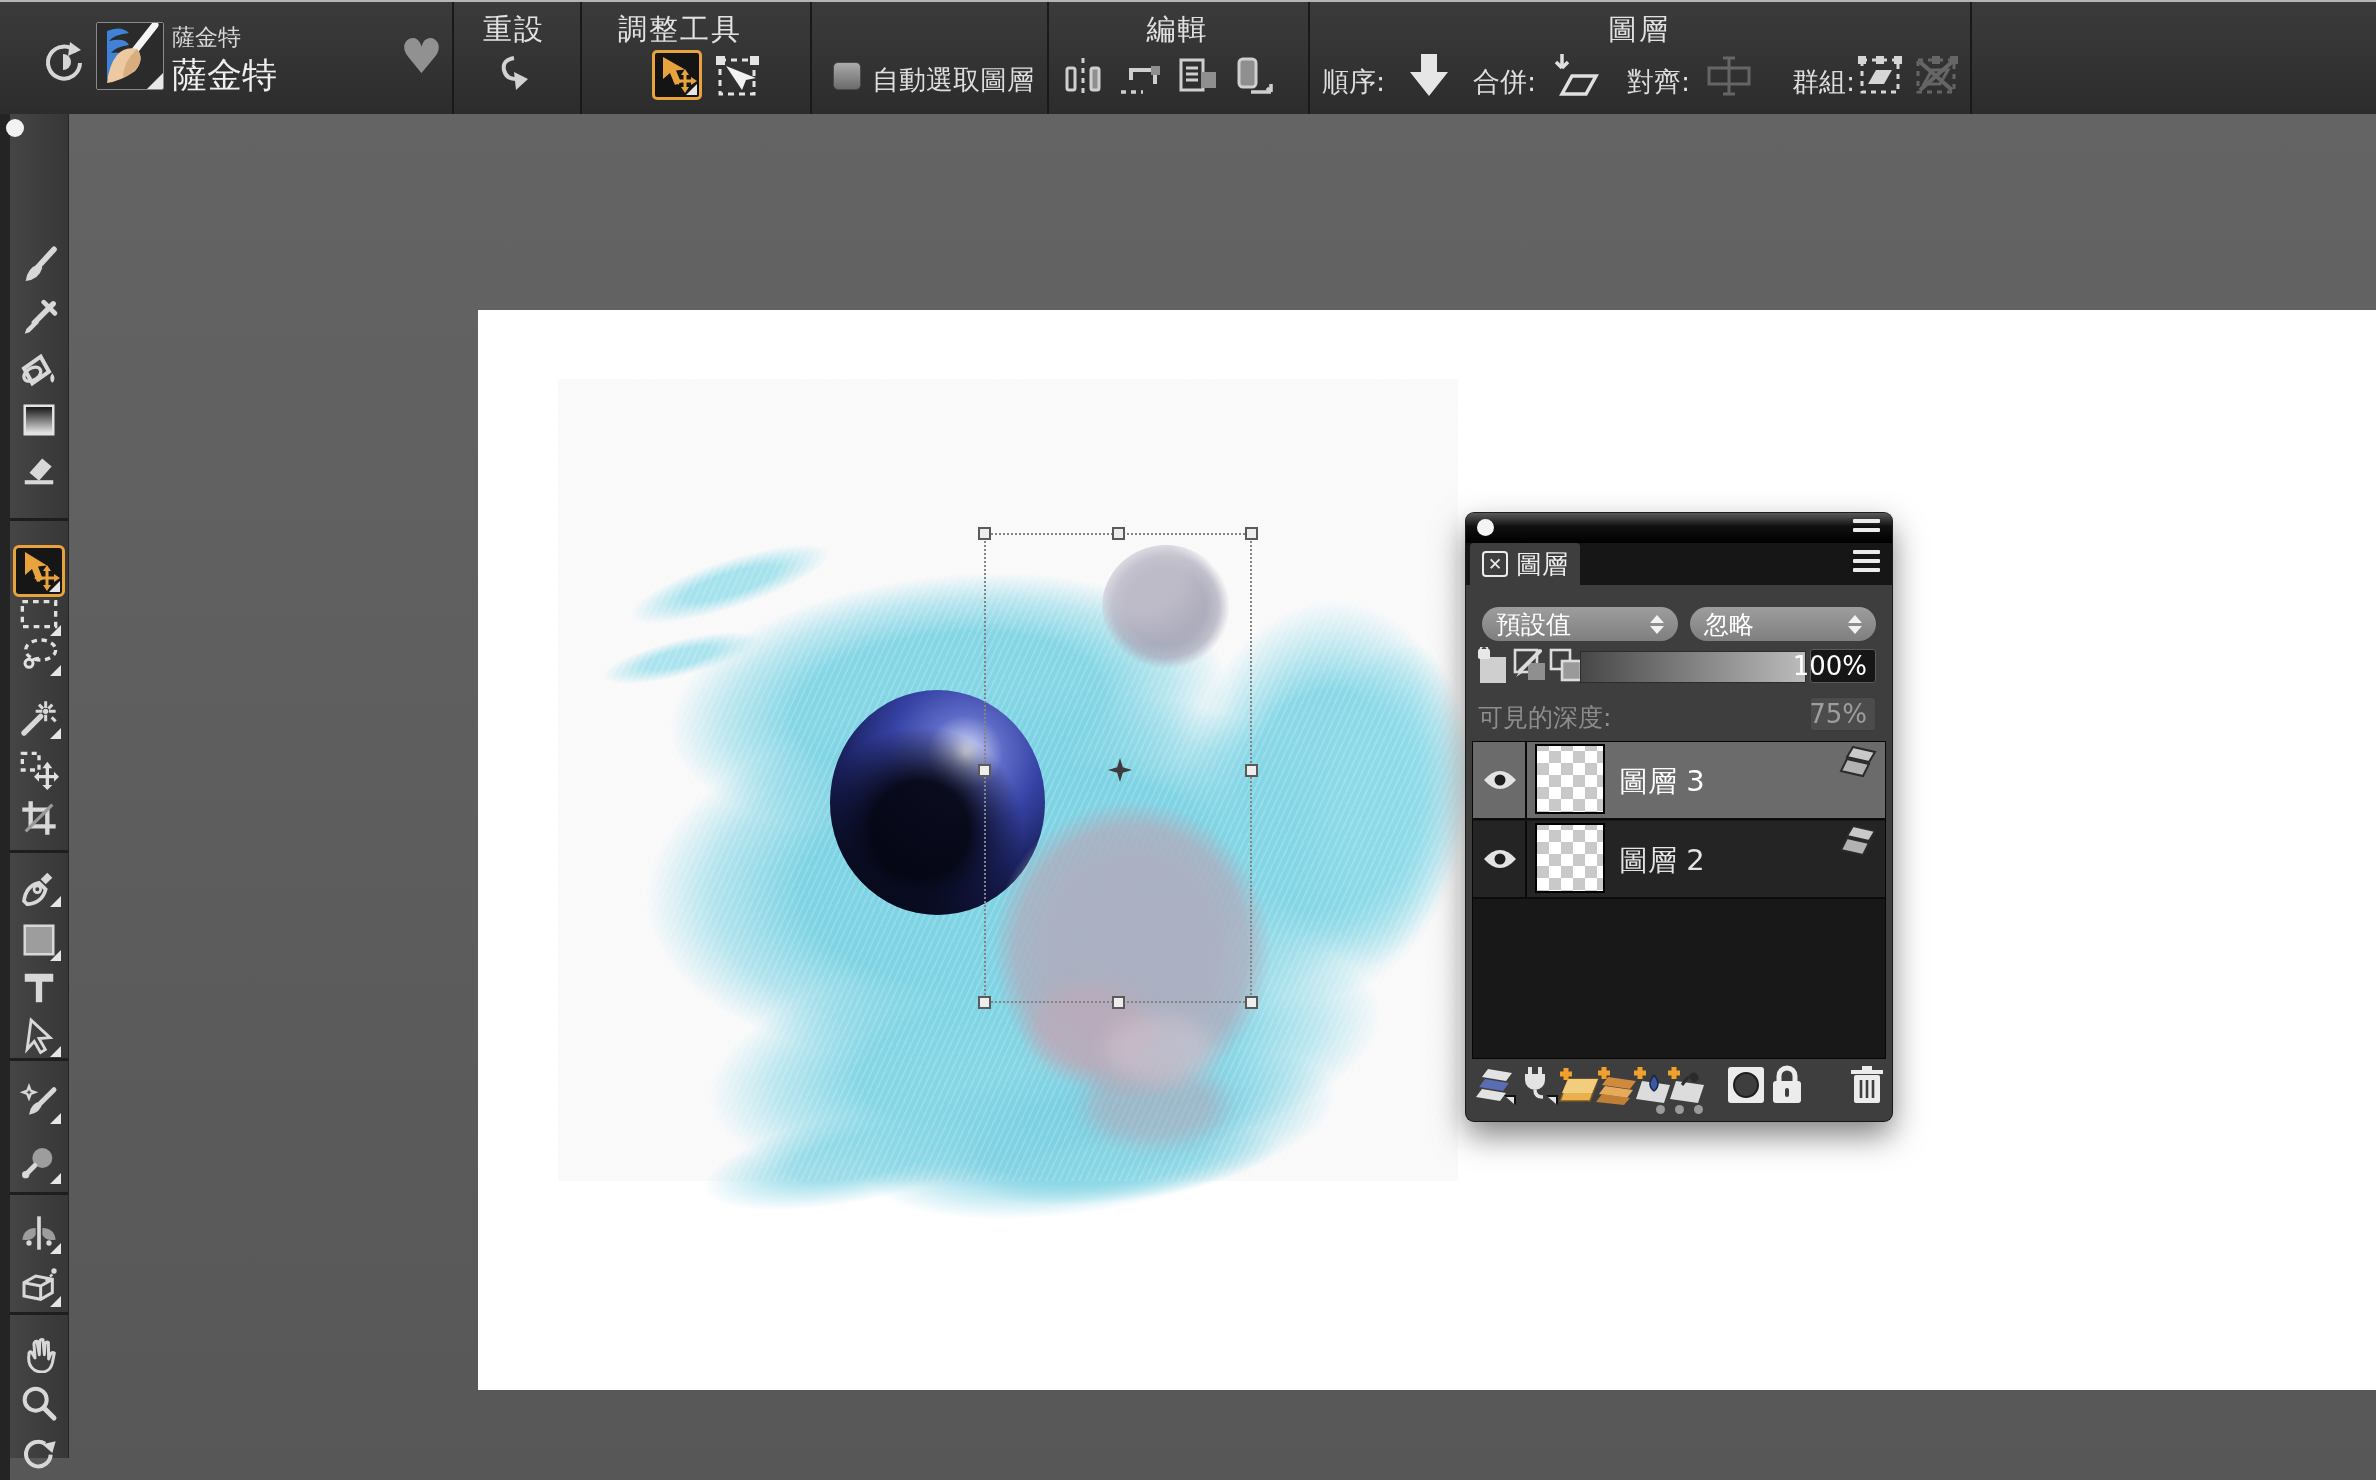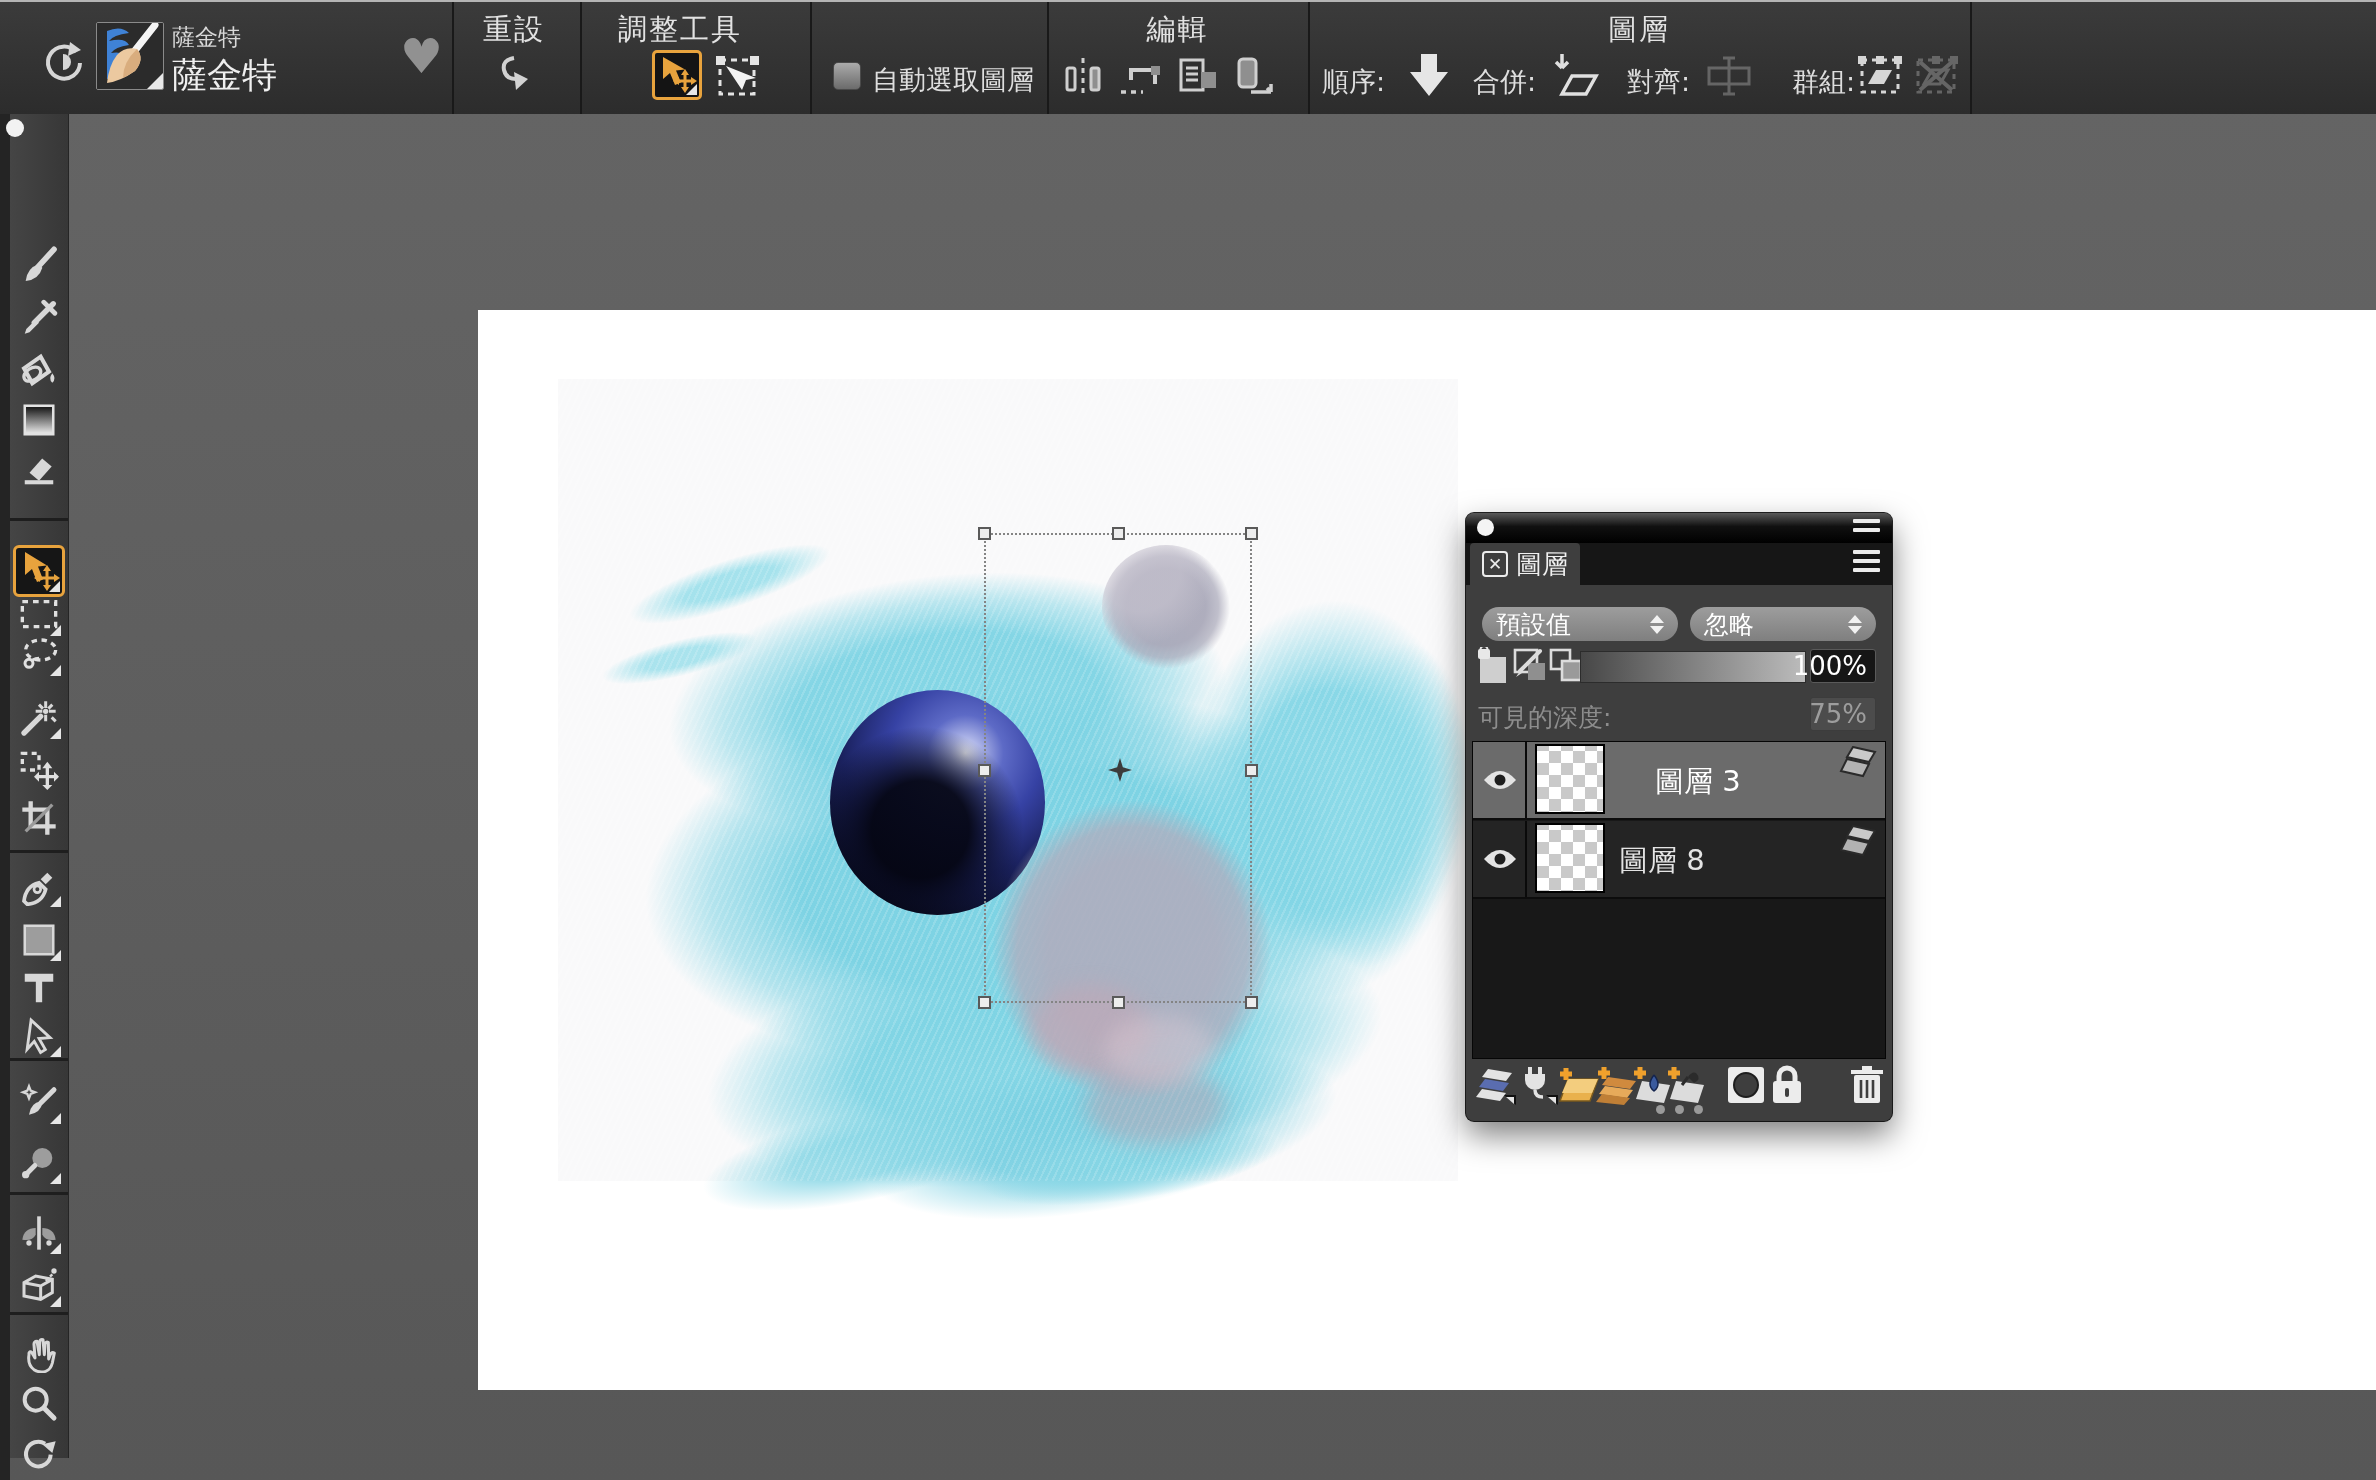--- a/index.html
+++ b/index.html
@@ -83,21 +83,21 @@
   .l-row{position:absolute;left:0;width:100%;height:78px;background:#242424;border-bottom:2px solid #0c0c0c;box-sizing:border-box;}
   .l-row.sel{background:#6b6b6b;}
   .l-eye{position:absolute;left:10px;top:27px;}
   .l-vline{position:absolute;left:52px;top:0;width:2px;height:100%;background:#0a0a0a;}
   .l-thumb{position:absolute;left:62px;top:2px;width:70px;height:70px;border:2px solid #000;box-sizing:border-box;
            background:#fff;}
   .l-thumb.checker{background-color:#fff;
            background-image:repeating-conic-gradient(#c9c9c9 0% 25%, #ffffff 0% 50%);
            background-size:24px 24px;background-position:0 5px;}
   .l-name{position:absolute;left:146px;top:0;height:78px;line-height:78px;font-size:29px;color:#e4e4e4;}
-  .l-row.sel .l-name{color:#ffffff;margin-left:36px;}
+  .l-row.sel .l-name{color:#ffffff;}
   .l-stack{position:absolute;right:8px;top:4px;}
   .p-foot{position:absolute;left:0;top:546px;width:100%;height:62px;}
   .dots{position:absolute;left:0;top:592px;width:100%;display:flex;justify-content:center;gap:10px;}
   .dots i{width:9px;height:9px;border-radius:50%;background:#9a9a9a;}
   .ficon{position:absolute;top:6px;}
 </style>
 </head>
 <body>
 
 <svg width="0" height="0" style="position:absolute">
@@ -550,21 +550,21 @@
             <use href="#i-stack2"></use>
           </svg>
       </div>
 
       <div class="l-row" style="top:79px">
         <svg class="l-eye" width="34" height="22">
             <use href="#i-eye"></use>
           </svg>
         <div class="l-vline"></div>
         <div class="l-thumb checker"></div>
-        <div class="l-name">圖層 8</div>
+        <div class="l-name">圖層 2</div>
         <svg class="l-stack" width="38" height="32">
             <use href="#i-stack2"></use>
           </svg>
       </div>
 
 
     </div>
 
     <div class="p-foot">
       <svg class="ficon" style="left:10px" width="40" height="40" viewBox="0 0 40 40">

